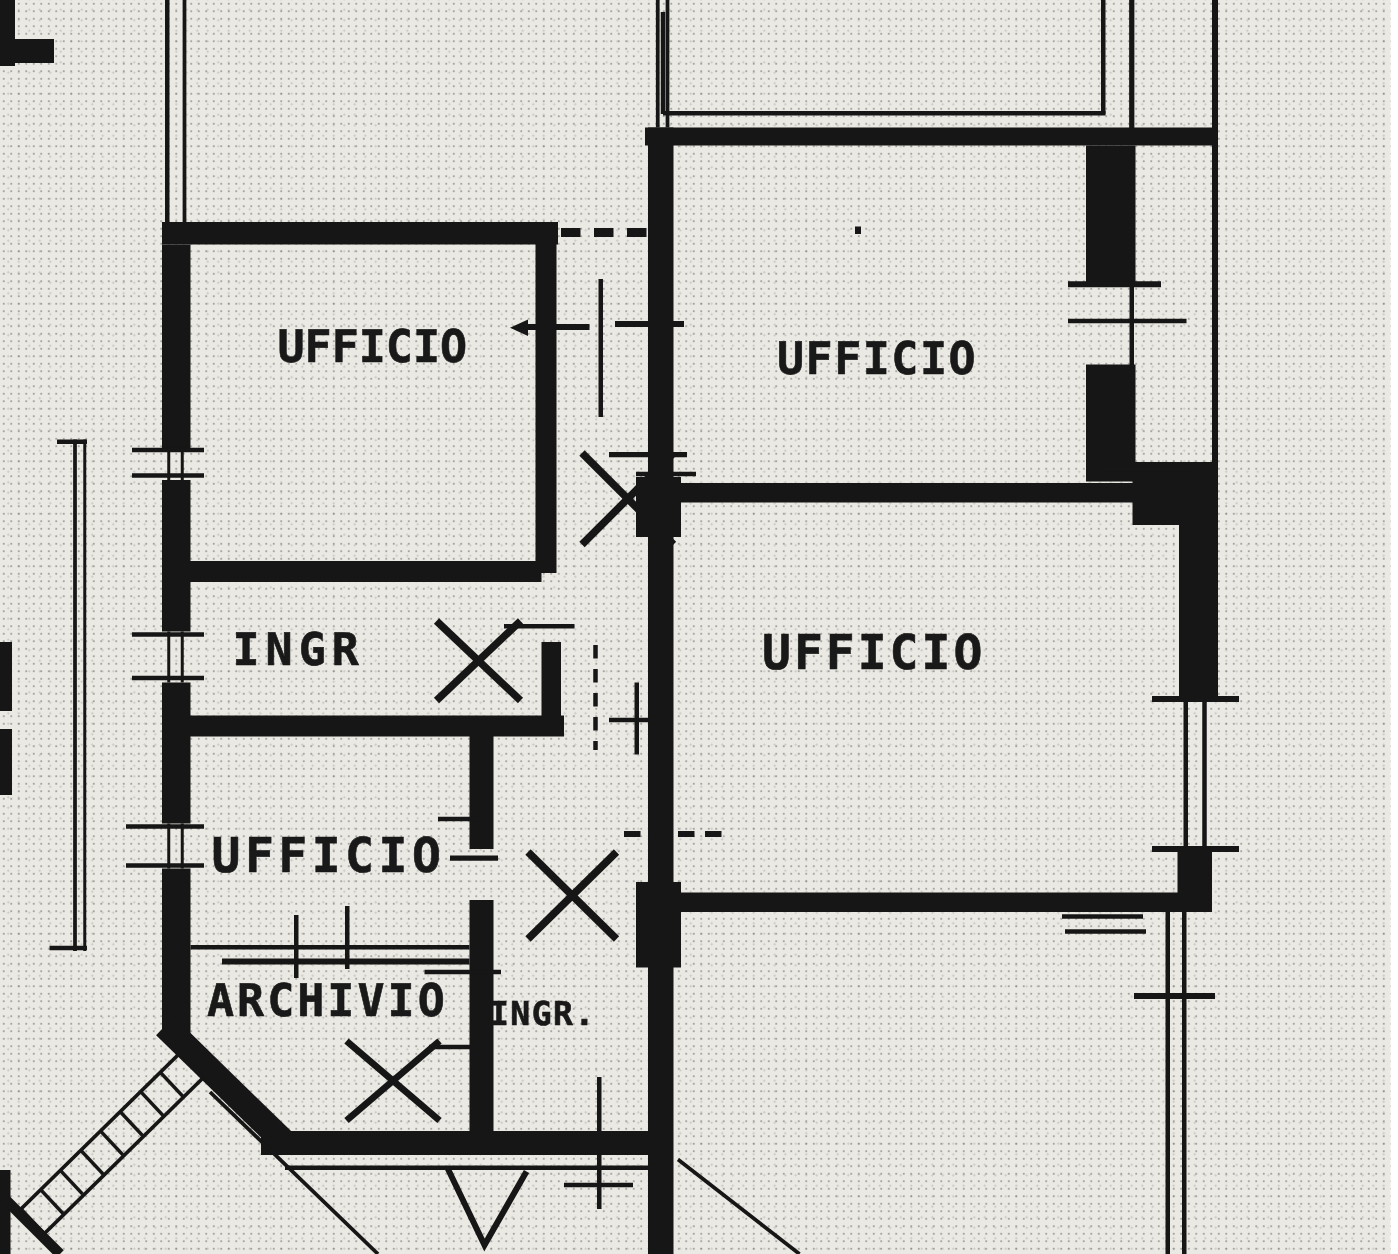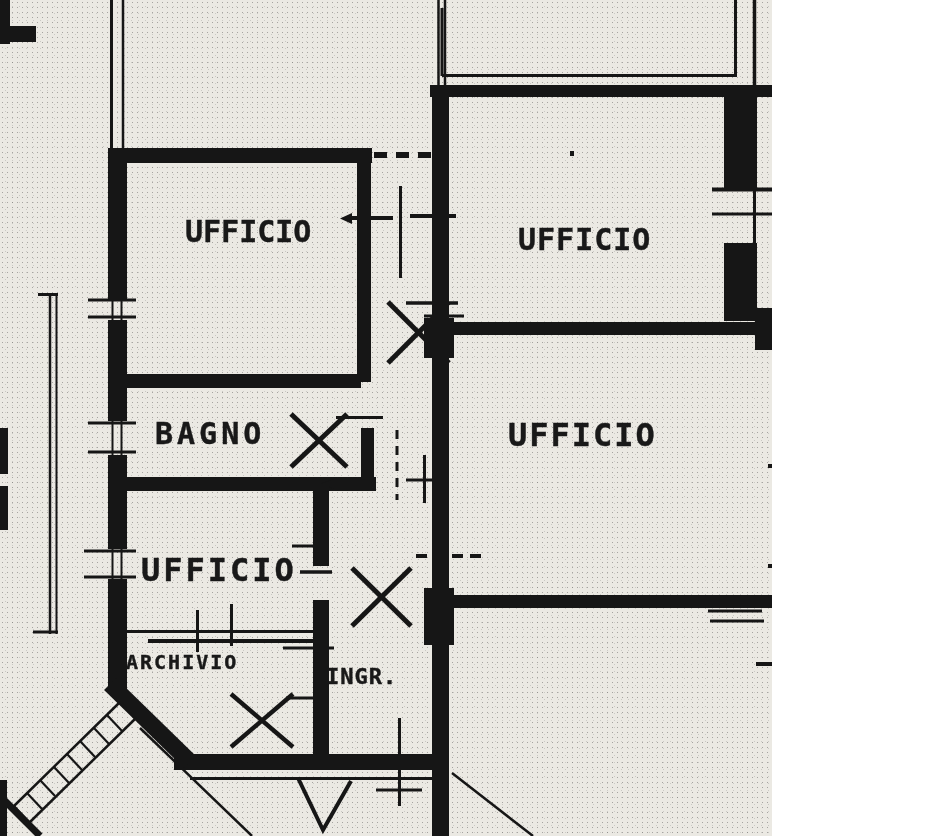--- a/index.html
+++ b/index.html
@@ -1,18 +1,18 @@
 <!DOCTYPE html>
 <html><head>
 <meta charset="utf-8">
 <style>
   html,body{margin:0;padding:0;}
   #canvas{
     position:relative;
-    width:772px;height:836px;
+    width:927px;height:836px;
     overflow:hidden;
     background-color:#ebe9e3;
     background-image:
       radial-gradient(rgba(55,55,55,.38) .7px, transparent .9px),
       radial-gradient(rgba(90,90,90,.22) .6px, transparent .8px);
     background-size:5px 5px, 7px 7px;
     background-position:0 0, 2px 3px;
     font-family:"DejaVu Sans Mono","Liberation Mono",monospace;
   }
   #plan-svg{position:absolute;left:0;top:0;}
@@ -21,21 +21,21 @@
     font-weight:700;
     color:#191919;
     white-space:nowrap;
     -webkit-text-stroke:.4px #191919;
   }
   .lbl-ufficio-tl{left:185px;top:214px;font-size:30px;letter-spacing:0px;}
   .lbl-ufficio-tr{left:518px;top:222px;font-size:30px;letter-spacing:1px;}
   .lbl-ufficio-mr{left:508px;top:416px;font-size:32px;letter-spacing:2px;}
   .lbl-bagno{left:155px;top:416px;font-size:30px;letter-spacing:4px;}
   .lbl-ufficio-ll{left:141px;top:551px;font-size:32px;letter-spacing:3px;}
-  .lbl-archivio{left:126px;top:650px;font-size:20px;letter-spacing:2px;}
+  .lbl-archivio{left:138px;top:650px;font-size:30px;letter-spacing:2px;}
   .lbl-ingr{left:326px;top:664px;font-size:22px;letter-spacing:1px;}
 </style>
 </head>
 <body>
 
 <div id="canvas">
 
   <svg id="plan-svg" width="932" height="836" viewBox="0 0 932 836" stroke="#161616" fill="#161616" stroke-linecap="butt">
 
     <g stroke="none">
@@ -212,18 +212,18 @@
       <line x1="120" y1="702" x2="135" y2="718"></line>
       <line x1="140" y1="728" x2="252" y2="836" stroke-width="2.5"></line>
       <line x1="452" y1="773" x2="533" y2="836" stroke-width="2.5"></line>
       <path d="M298,778 L323,830 L351,781" stroke-width="4"></path>
     </g>
   </svg>
 
   <div class="label lbl-ufficio-tl">UFFICIO</div>
   <div class="label lbl-ufficio-tr">UFFICIO</div>
   <div class="label lbl-ufficio-mr">UFFICIO</div>
-  <div class="label lbl-bagno">BAGNO</div>
+  <div class="label lbl-bagno">INGR</div>
   <div class="label lbl-ufficio-ll">UFFICIO</div>
   <div class="label lbl-archivio">ARCHIVIO</div>
   <div class="label lbl-ingr">INGR.</div>
 
 </div>
 
 </body></html>

